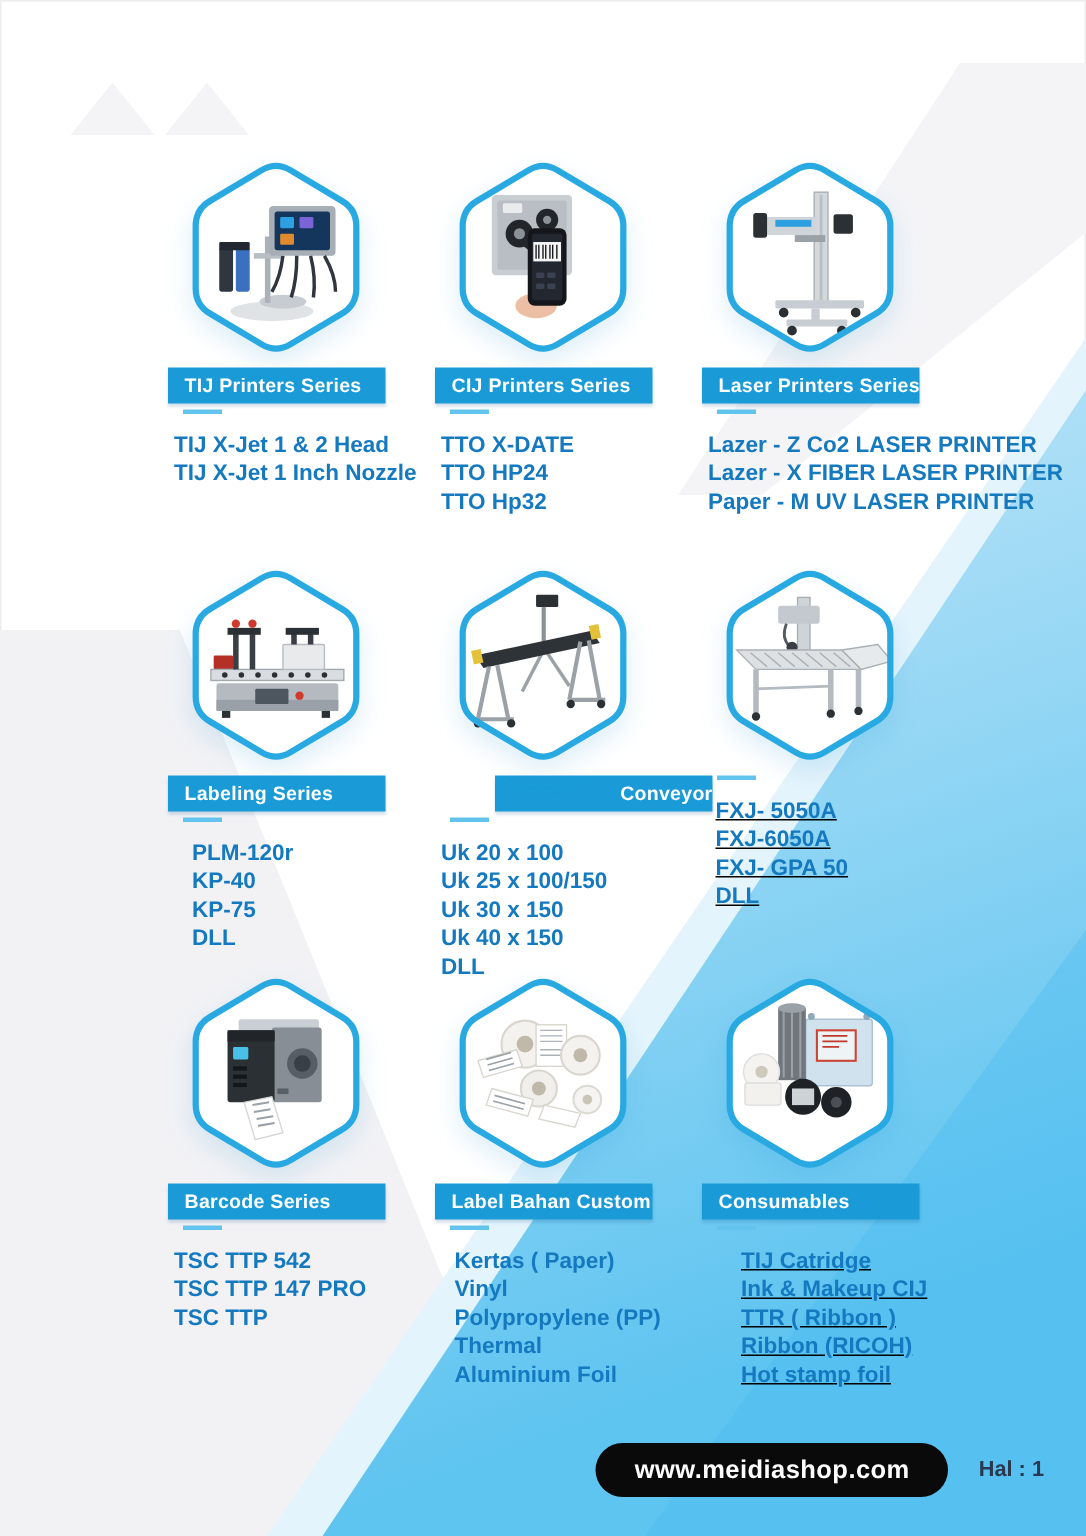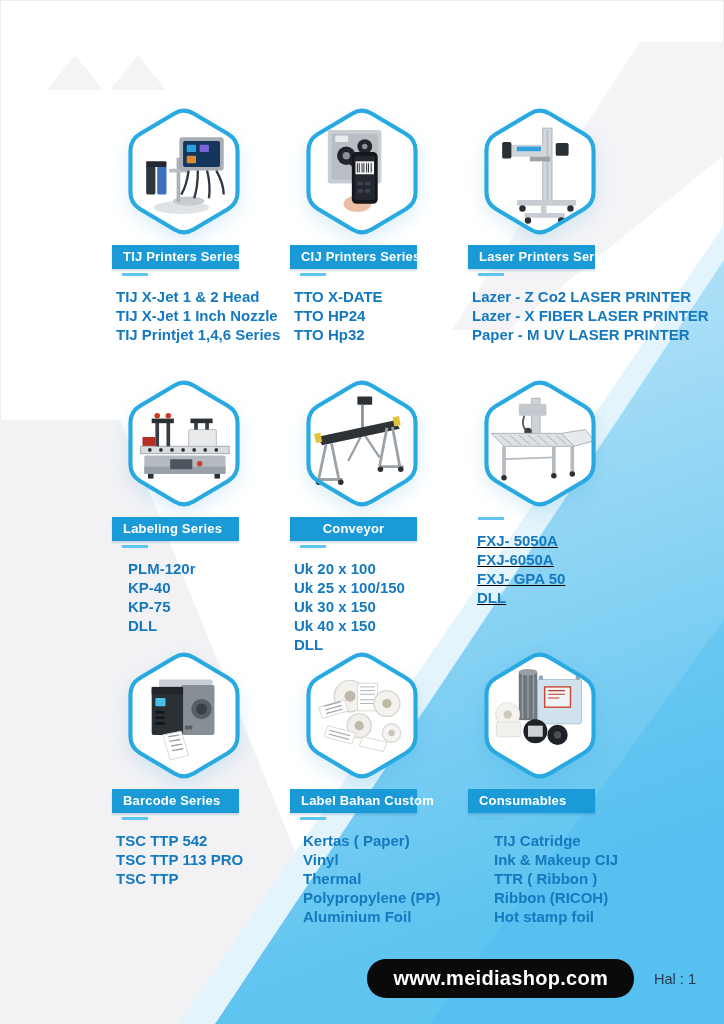--- a/index.html
+++ b/index.html
@@ -18,35 +18,35 @@
   .deco.gray-bl{background:#f2f2f5;clip-path:polygon(0px 420px,120px 420px,365px 1024px,0px 1024px);}
   .deco.cyan-strip{background:#e4f4fc;clip-path:polygon(724px 225px,724px 260px,216px 1024px,178px 1024px);}
   .deco.cyan-band{background:linear-gradient(160deg,var(--band-light) 8%,#a7ddf6 45%,var(--band-deep) 85%);
     clip-path:polygon(724px 260px,724px 1024px,215px 1024px);}
   .deco.cyan-wedge{background:rgba(72,186,240,.35);clip-path:polygon(724px 620px,724px 1024px,430px 1024px);}
   .grid{position:absolute;left:112px;top:98px;z-index:2;display:grid;
     grid-template-columns:178px 178px 178px;grid-auto-rows:272px;}
   .cell{width:178px;}
   .hex{width:120px;margin:6px 0 6px 12px;}
   .hex svg{display:block;filter:drop-shadow(0 7px 9px rgba(40,150,210,.16));}
-  .bar{width:127px;height:24px;line-height:24px;background:var(--header-bar);color:#fff;
+  .bar{width:145px;height:24px;line-height:24px;background:var(--header-bar);color:#fff;
     font-size:13px;font-weight:bold;padding-left:11px;letter-spacing:.2px;
     box-shadow:0 2px 2px rgba(0,80,140,.18);white-space:nowrap;}
   .dash{width:26px;height:3px;background:var(--underline);margin:4px 0 9px 10px;}
   .items{list-style:none;padding:2px 0 0 4px;}
   .items li{color:var(--item-text);font-size:15px;font-weight:bold;line-height:19px;white-space:nowrap;}
   .cell:nth-child(4) .items{padding-left:16px;}
-  .cell:nth-child(5) .bar{text-align:center;padding-left:0;}
+  .cell:nth-child(5) .bar{text-align:right;padding-left:0;margin-left:40px;}
   .cell:nth-child(6) .items{padding-left:9px;text-decoration:underline;}
   .cell:nth-child(8) .items{padding-left:13px;}
-  .cell:nth-child(9) .items{padding-left:26px;}
+  .cell:nth-child(9) .items{padding-left:26px;text-decoration:underline;}
   .footer{position:absolute;right:28px;bottom:26px;z-index:3;display:flex;align-items:center;gap:20px;}
-  .pill{background:var(--footer-pill);color:#fff;font-size:20px;font-weight:bold;
+  .pill{background:var(--footer-pill);color:#fff;font-size:17px;font-weight:bold;
     padding:8px 26px;border-radius:19px;letter-spacing:.3px;}
-  .hal{color:var(--page-label-text);font-size:14.5px;font-weight:normal;}
+  .hal{color:var(--page-label-text);font-size:14.5px;font-weight:bold;}
   .defs{position:absolute;width:0;height:0;overflow:hidden;}
 </style>
 </head>
 <body>
 
 <div class="page">
 
   <div class="deco gray-t1"></div>
   <div class="deco gray-t2"></div>
   <div class="deco gray-tr"></div>
@@ -87,21 +87,20 @@
           </g>
           <use href="#hex-shape" fill="none" stroke="var(--hex-border)" stroke-width="4.5"></use>
         </svg>
       </div>
       <h3 class="bar">TIJ Printers Series</h3>
       <div class="dash"></div>
       <ul class="items">
 
       <li>TIJ X-Jet 1 &amp; 2 Head</li>
           <li>TIJ X-Jet 1 Inch Nozzle</li>
-          <li>TIJ Printjet 1,4,6 Series</li>
         </ul>
     </section>
 
     <section class="cell">
       <div class="hex">
         <svg viewBox="0 0 130 146" width="120" height="135">
           <use href="#hex-shape" fill="#ffffff"></use>
           <g>
             <rect x="28" y="28" width="58" height="58" rx="3" fill="#c9ced3"></rect>
             <rect x="32" y="32" width="50" height="50" rx="2" fill="#b8bec4"></rect>
@@ -307,21 +306,21 @@
               </g>
           </g>
           <use href="#hex-shape" fill="none" stroke="var(--hex-border)" stroke-width="4.5"></use>
         </svg>
       </div>
       <h3 class="bar">Barcode Series</h3>
       <div class="dash"></div>
       <ul class="items">
 
       <li>TSC TTP 542</li>
-          <li>TSC TTP 113 PRO</li>
+          <li>TSC TTP 147 PRO</li>
           <li>TSC TTP</li>
         </ul>
     </section>
 
     <section class="cell">
       <div class="hex">
         <svg viewBox="0 0 130 146" width="120" height="135">
           <use href="#hex-shape" fill="#ffffff"></use>
           <g>
             <circle cx="52" cy="52" r="17" fill="#f3f2ef" stroke="#d9d6cf" stroke-width="1.5"></circle>
@@ -348,22 +347,22 @@
           </g>
           <use href="#hex-shape" fill="none" stroke="var(--hex-border)" stroke-width="4.5"></use>
         </svg>
       </div>
       <h3 class="bar">Label Bahan Custom</h3>
       <div class="dash"></div>
       <ul class="items">
 
       <li>Kertas ( Paper)</li>
           <li>Vinyl</li>
+          <li>Polypropylene (PP)</li>
           <li>Thermal</li>
-          <li>Polypropylene (PP)</li>
           <li>Aluminium Foil</li>
         </ul>
     </section>
 
     <section class="cell">
       <div class="hex">
         <svg viewBox="0 0 130 146" width="120" height="135">
           <use href="#hex-shape" fill="#ffffff"></use>
           <g>
             <rect x="62" y="34" width="48" height="48" rx="2" fill="#cfe2ee" stroke="#a9c3d4"></rect>

